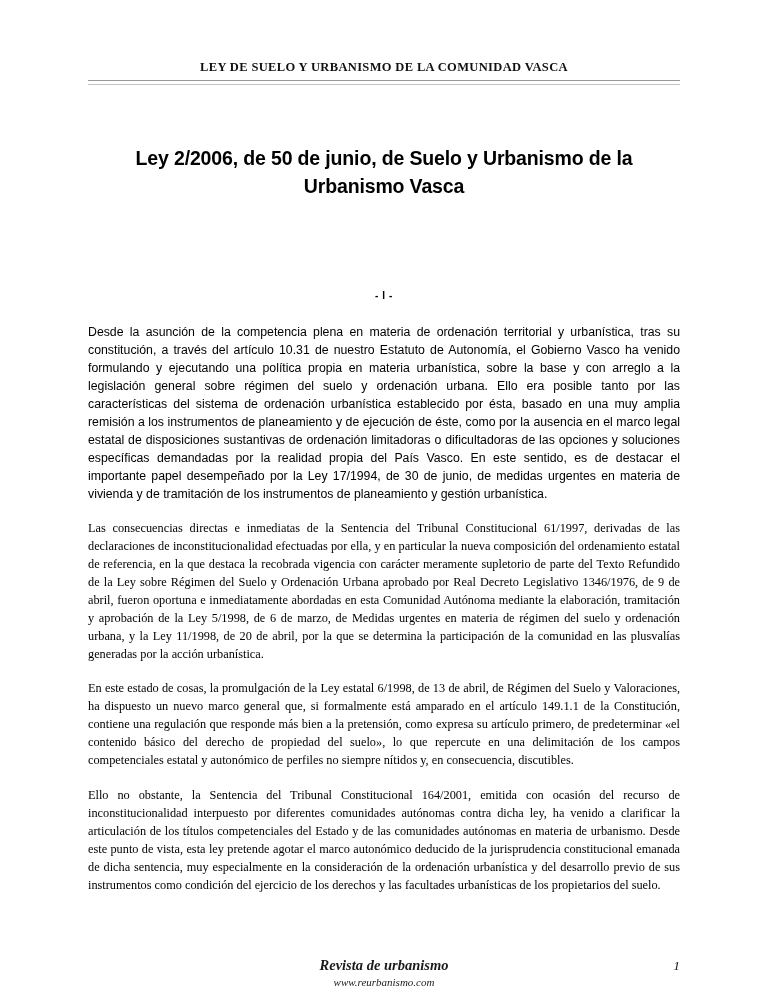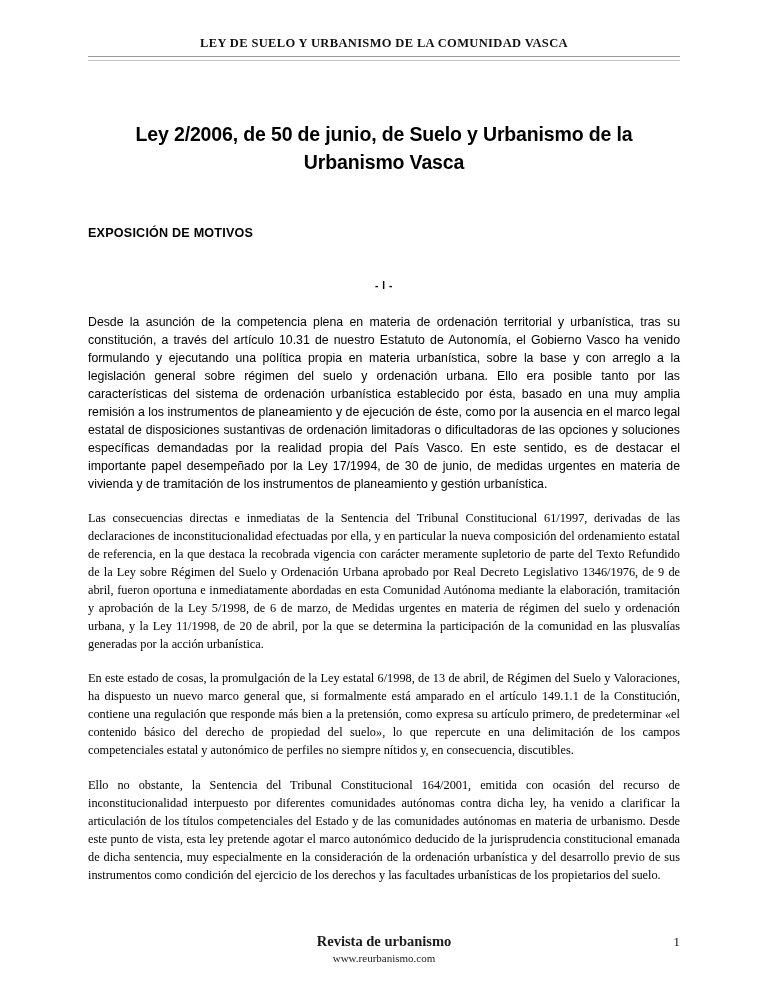--- a/index.html
+++ b/index.html
@@ -13,20 +13,21 @@
     position: relative;
     font-family: "Liberation Sans", sans-serif;
     color: #000000;
     overflow: hidden;
   }
 
   .page {
     position: absolute;
     inset: 0;
     background: #ffffff;
+    margin-top: 24px;
   }
 
   
   .doc-header {
     position: absolute;
     left: 88px;
     top: 36px;
     width: 592px;
     text-align: center;
   }
@@ -100,20 +101,21 @@
   }
 
   
   .doc-footer {
     position: absolute;
     left: 88px;
     top: 932px;
     width: 592px;
     font-family: "Liberation Serif", serif;
     color: #1a1a1a;
+    font-style: italic;
   }
   .footer-inner {
     position: relative;
     text-align: center;
   }
   .footer-journal {
     font-weight: bold;
     font-size: 14.5px;
     line-height: 1.25;
   }
@@ -139,21 +141,20 @@
     <div class="header-rule"></div>
   </div>
 
   <h1 class="doc-title">
     <span>Ley 2/2006, de 50 de junio, de Suelo y Urbanismo de la</span>
     <span>Urbanismo Vasca</span>
   </h1>
 
   <div class="content">
 
-    <div class="section-heading">EXPOSICIÓN DE MOTIVOS</div>
 
     <div class="section-marker">- I -</div>
 
     <p class="body-par par-first">Desde la asunción de la competencia plena en materia de ordenación territorial y urbanística, tras su constitución, a través del artículo 10.31 de nuestro Estatuto de Autonomía, el Gobierno Vasco ha venido formulando y ejecutando una política propia en materia urbanística, sobre la base y con arreglo a la legislación general sobre régimen del suelo y ordenación urbana. Ello era posible tanto por las características del sistema de ordenación urbanística establecido por ésta, basado en una muy amplia remisión a los instrumentos de planeamiento y de ejecución de éste, como por la ausencia en el marco legal estatal de disposiciones sustantivas de ordenación limitadoras o dificultadoras de las opciones y soluciones específicas demandadas por la realidad propia del País Vasco. En este sentido, es de destacar el importante papel desempeñado por la Ley 17/1994, de 30 de junio, de medidas urgentes en materia de vivienda y de tramitación de los instrumentos de planeamiento y gestión urbanística.</p>
 
     <p class="body-par">Las consecuencias directas e inmediatas de la Sentencia del Tribunal Constitucional 61/1997, derivadas de las declaraciones de inconstitucionalidad efectuadas por ella, y en particular la nueva composición del ordenamiento estatal de referencia, en la que destaca la recobrada vigencia con carácter meramente supletorio de parte del Texto Refundido de la Ley sobre Régimen del Suelo y Ordenación Urbana aprobado por Real Decreto Legislativo 1346/1976, de 9 de abril, fueron oportuna e inmediatamente abordadas en esta Comunidad Autónoma mediante la elaboración, tramitación y aprobación de la Ley 5/1998, de 6 de marzo, de Medidas urgentes en materia de régimen del suelo y ordenación urbana, y la Ley 11/1998, de 20 de abril, por la que se determina la participación de la comunidad en las plusvalías generadas por la acción urbanística.</p>
 
     <p class="body-par">En este estado de cosas, la promulgación de la Ley estatal 6/1998, de 13 de abril, de Régimen del Suelo y Valoraciones, ha dispuesto un nuevo marco general que, si formalmente está amparado en el artículo 149.1.1 de la Constitución, contiene una regulación que responde más bien a la pretensión, como expresa su artículo primero, de predeterminar «el contenido básico del derecho de propiedad del suelo», lo que repercute en una delimitación de los campos competenciales estatal y autonómico de perfiles no siempre nítidos y, en consecuencia, discutibles.</p>
 
     <p class="body-par">Ello no obstante, la Sentencia del Tribunal Constitucional 164/2001, emitida con ocasión del recurso de inconstitucionalidad interpuesto por diferentes comunidades autónomas contra dicha ley, ha venido a clarificar la articulación de los títulos competenciales del Estado y de las comunidades autónomas en materia de urbanismo. Desde este punto de vista, esta ley pretende agotar el marco autonómico deducido de la jurisprudencia constitucional emanada de dicha sentencia, muy especialmente en la consideración de la ordenación urbanística y del desarrollo previo de sus instrumentos como condición del ejercicio de los derechos y las facultades urbanísticas de los propietarios del suelo.</p>

